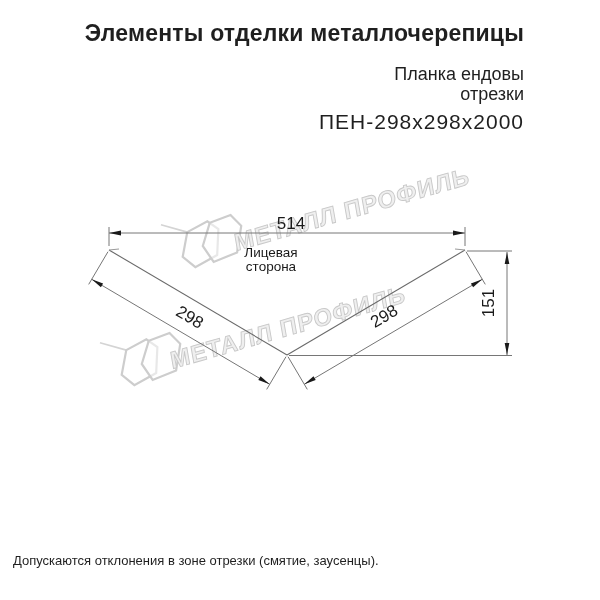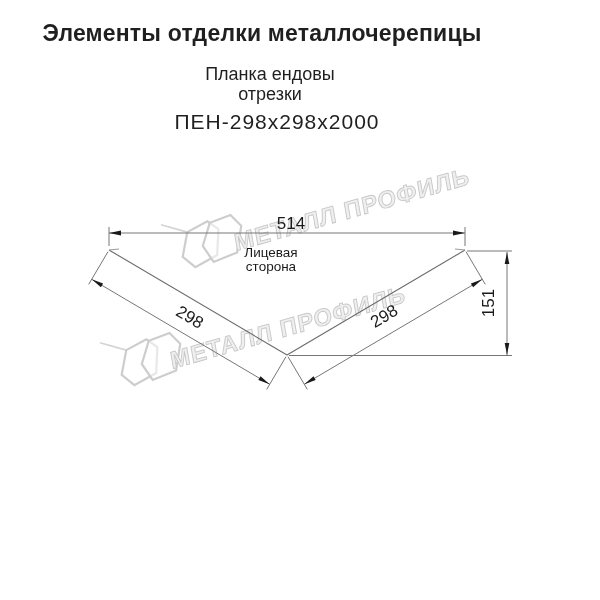--- a/index.html
+++ b/index.html
@@ -5,29 +5,29 @@
   html, body { margin: 0; padding: 0; }
   body {
     width: 600px; height: 600px;
     position: relative;
     background: #ffffff;
     overflow: hidden;
     font-family: "Liberation Sans", sans-serif;
     color: #1f1f1f;
   }
   .abs { position: absolute; }
-  .center-text { left: 0; width: 524px; text-align: center; }
+  .center-text { left: 0; width: 524px; text-align: right; }
   .page-title {
     top: 20px; font-size: 23px; font-weight: bold; letter-spacing: 0.2px;
   }
   .subtitle {
-    top: 64px; font-size: 18px; line-height: 20px; font-weight: normal; padding-left: 8px;
+    top: 64px; font-size: 18px; line-height: 20px; font-weight: normal;
   }
   .product-code {
-    top: 110px; font-size: 21px; letter-spacing: 1px; font-weight: normal; margin-left: 15px;
+    top: 110px; font-size: 21px; letter-spacing: 1px; font-weight: normal;
   }
   .footer-notes {
     left: 13px; top: 552px; font-size: 13px; line-height: 17.5px;
   }
   svg.diagram { left: 0; top: 0; }
   .dim-line, .ext-line { stroke: #767676; stroke-width: 1; fill: none; }
   .profile-line { stroke: #6a6a6a; stroke-width: 1.1; fill: none; }
   .hem-line { stroke: #9a9a9a; stroke-width: 1; fill: none; }
   .arrow { fill: #1a1a1a; stroke: none; }
   .dim-text { font-size: 17px; fill: #1a1a1a; font-family: "Liberation Sans", sans-serif; }
@@ -112,13 +112,14 @@
     <text class="dim-text" transform="translate(494,303) rotate(-90)" text-anchor="middle">151</text>
   </g>
 
   <g>
     <text class="note-text" x="271" y="257" text-anchor="middle">Лицевая</text>
     <text class="note-text" x="271" y="271" text-anchor="middle">сторона</text>
   </g>
 </svg>
 
 <div class="abs footer-notes">
+  <div>Допускаются отклонения в зоне отрезки (смятие, заусенцы).</div>
 </div>
 
 </body></html>

